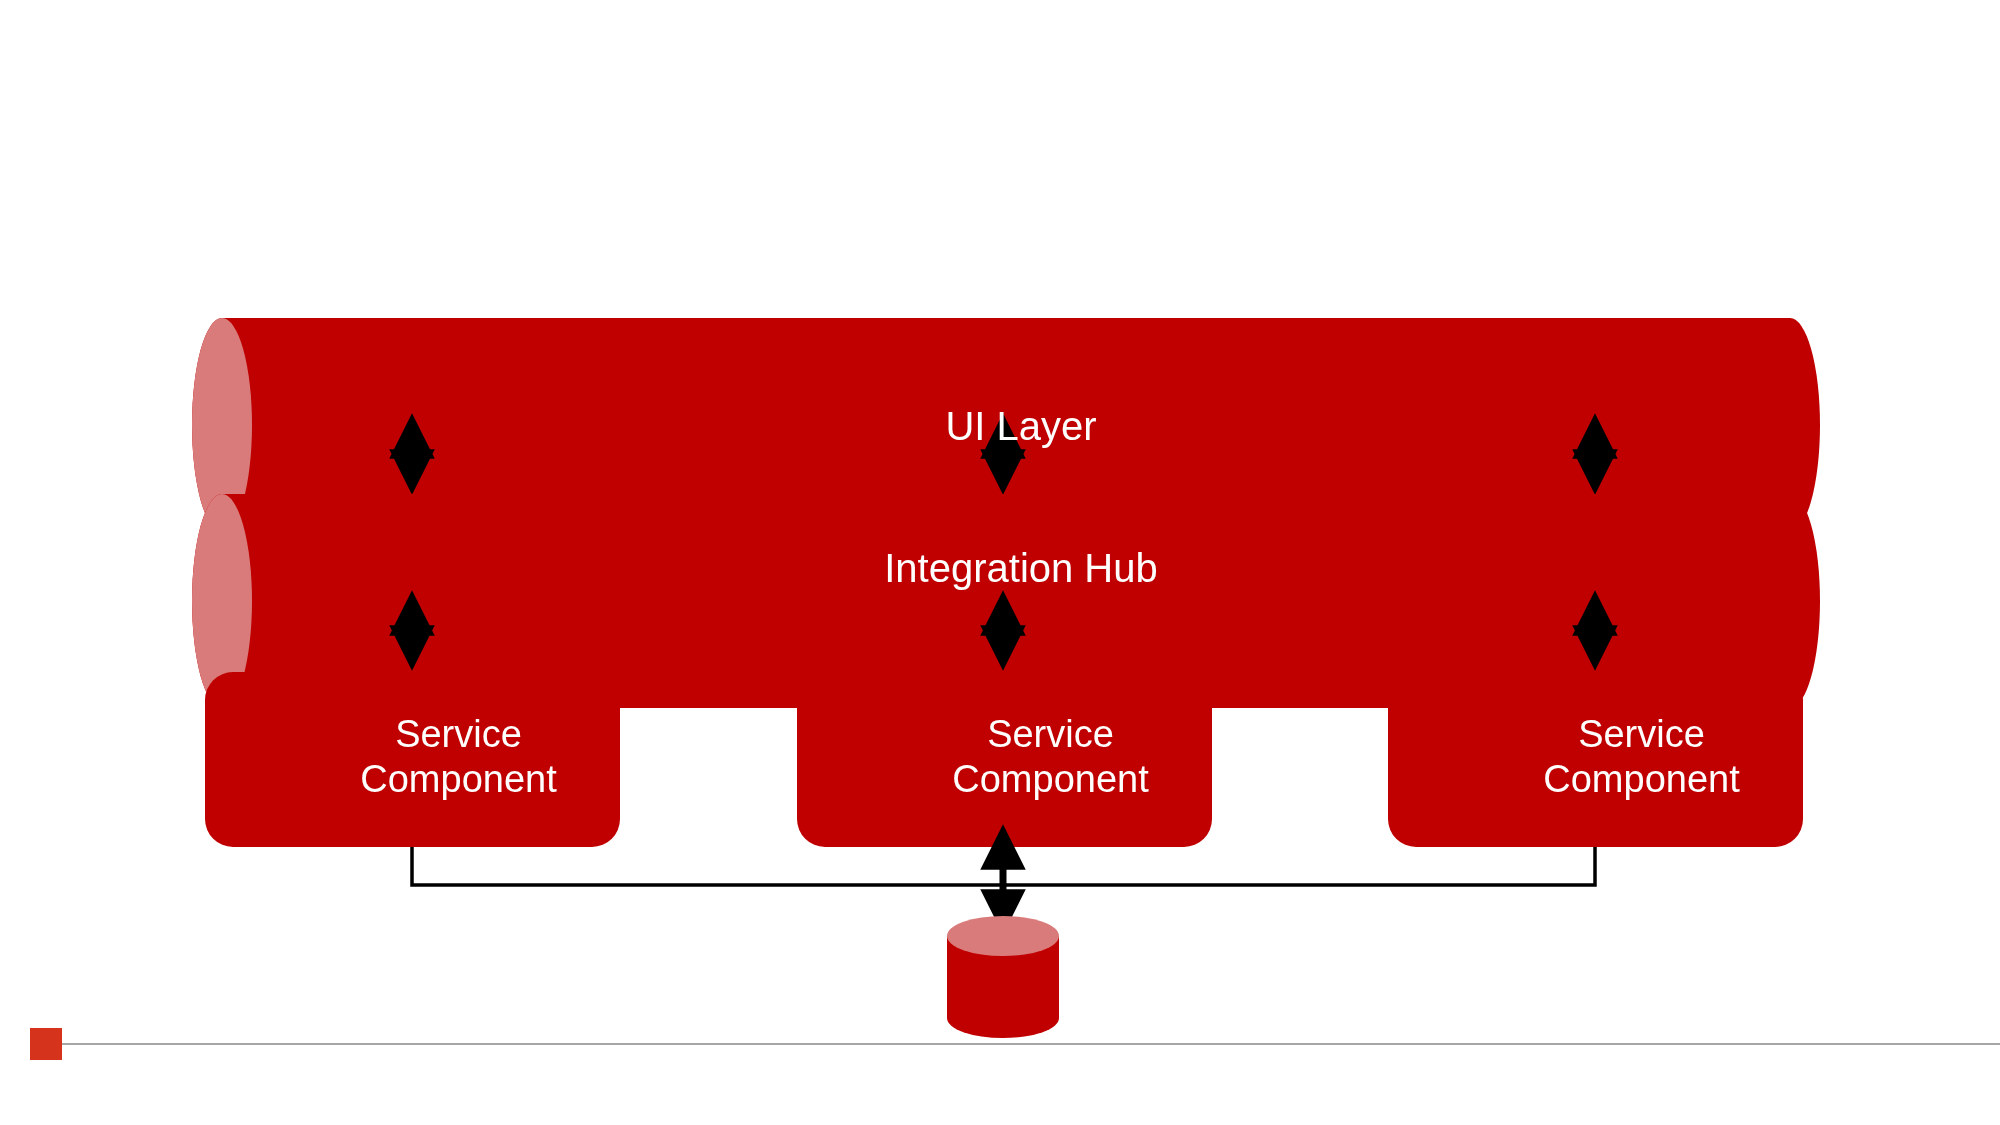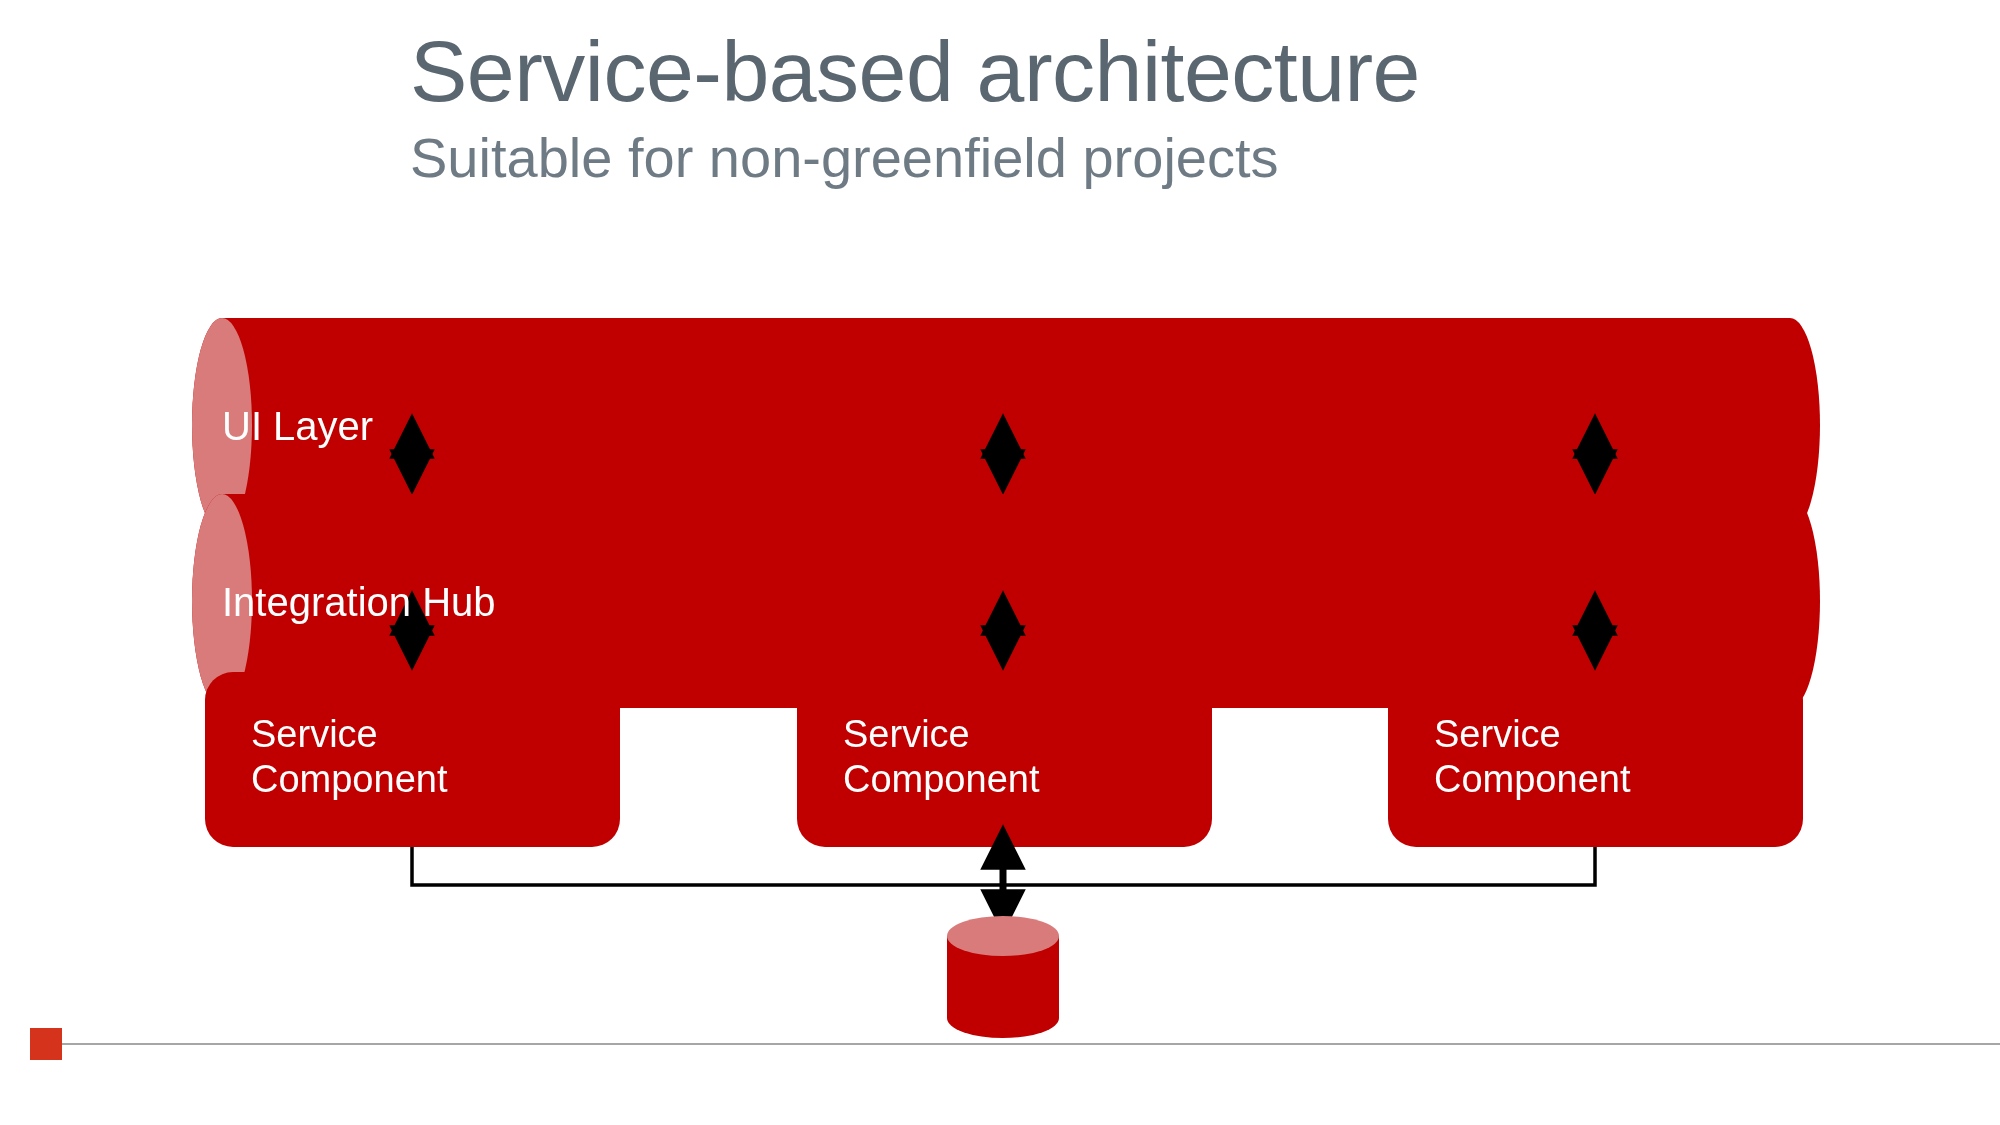--- a/index.html
+++ b/index.html
@@ -56,21 +56,21 @@
   }
   .diagram svg {
     display: block;
   }
 
   
   .shape-label {
     position: absolute;
     color: #ffffff;
     font-weight: 300;
-    text-align: left;
+    text-align: center;
     line-height: 1.18;
     pointer-events: none;
     white-space: pre-line;
   }
   .bar-label {
     font-size: 40px;
   }
   .box-label {
     font-size: 38px;
     margin-left: 46px;
@@ -92,24 +92,20 @@
     width: 1938px;
     height: 2px;
     background: #A6A6A6;
   }
 </style>
 </head>
 <body>
 
 <div class="slide">
 
-  <div class="title-block">
-    <div class="slide-title">Service-based architecture</div>
-    <div class="slide-subtitle">Suitable for non-greenfield projects</div>
-  </div>
 
   <div class="diagram">
     <svg width="2000" height="1125" viewBox="0 0 2000 1125" xmlns="http://www.w3.org/2000/svg">
 
       <defs>
         <marker id="arrowEnd" viewBox="0 0 12 12" refX="6" refY="6" markerWidth="6.5" markerHeight="6.5" orient="auto-start-reverse">
           <path d="M 0 0 L 12 6 L 0 12 z" fill="#000000"></path>
         </marker>
       </defs>
 
@@ -168,21 +164,21 @@
                  L 947 1018
                  A 56 20 0 0 0 1059 1018
                  L 1059 936 Z" fill="#C00000"></path>
         <ellipse cx="1003" cy="936" rx="56" ry="20" fill="#D97B7B"></ellipse>
       </g>
 
     </svg>
 
     <div class="shape-label bar-label" style="left:222px; top:403px; width:1598px;">UI Layer</div>
 
-    <div class="shape-label bar-label" style="left:222px; top:579px; width:1598px;">Integration Hub</div>
+    <div class="shape-label bar-label" style="left:222px; top:545px; width:1598px;">Integration Hub</div>
 
     <div class="shape-label box-label" style="left:205px; top:712px; width:415px;">Service
 Component</div>
 
     <div class="shape-label box-label" style="left:797px; top:712px; width:415px;">Service
 Component</div>
 
     <div class="shape-label box-label" style="left:1388px; top:712px; width:415px;">Service
 Component</div>
   </div>

